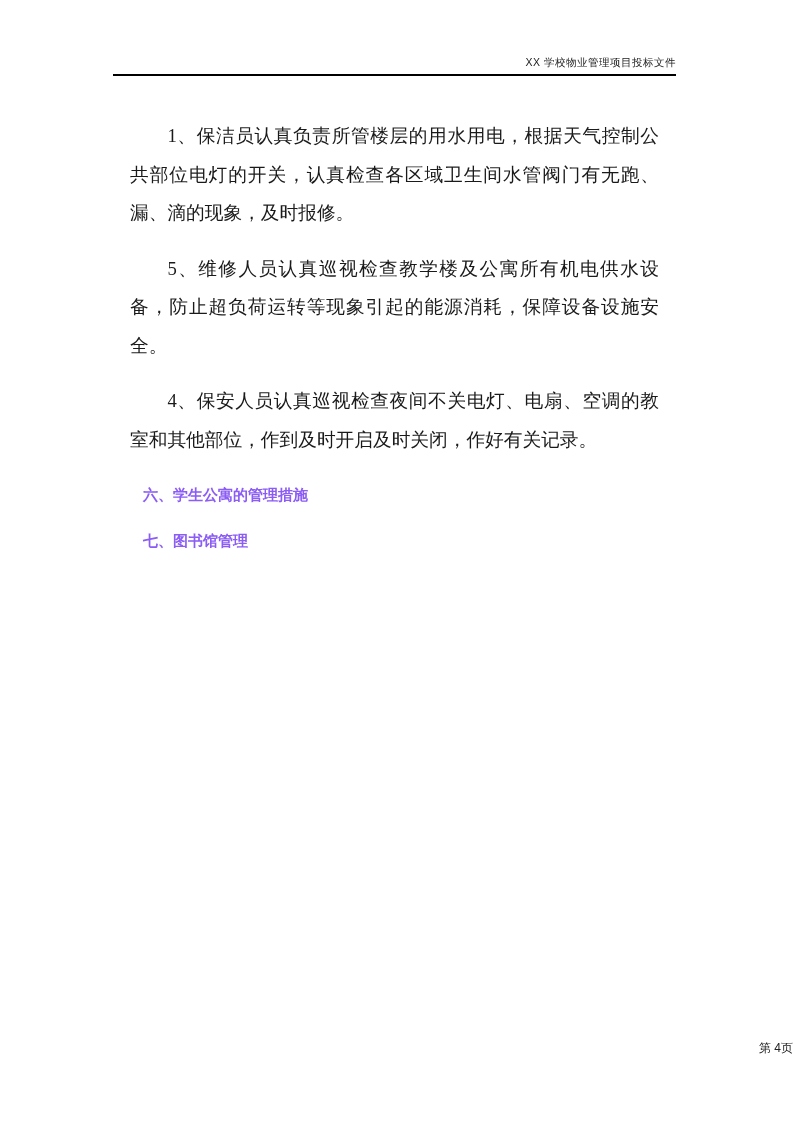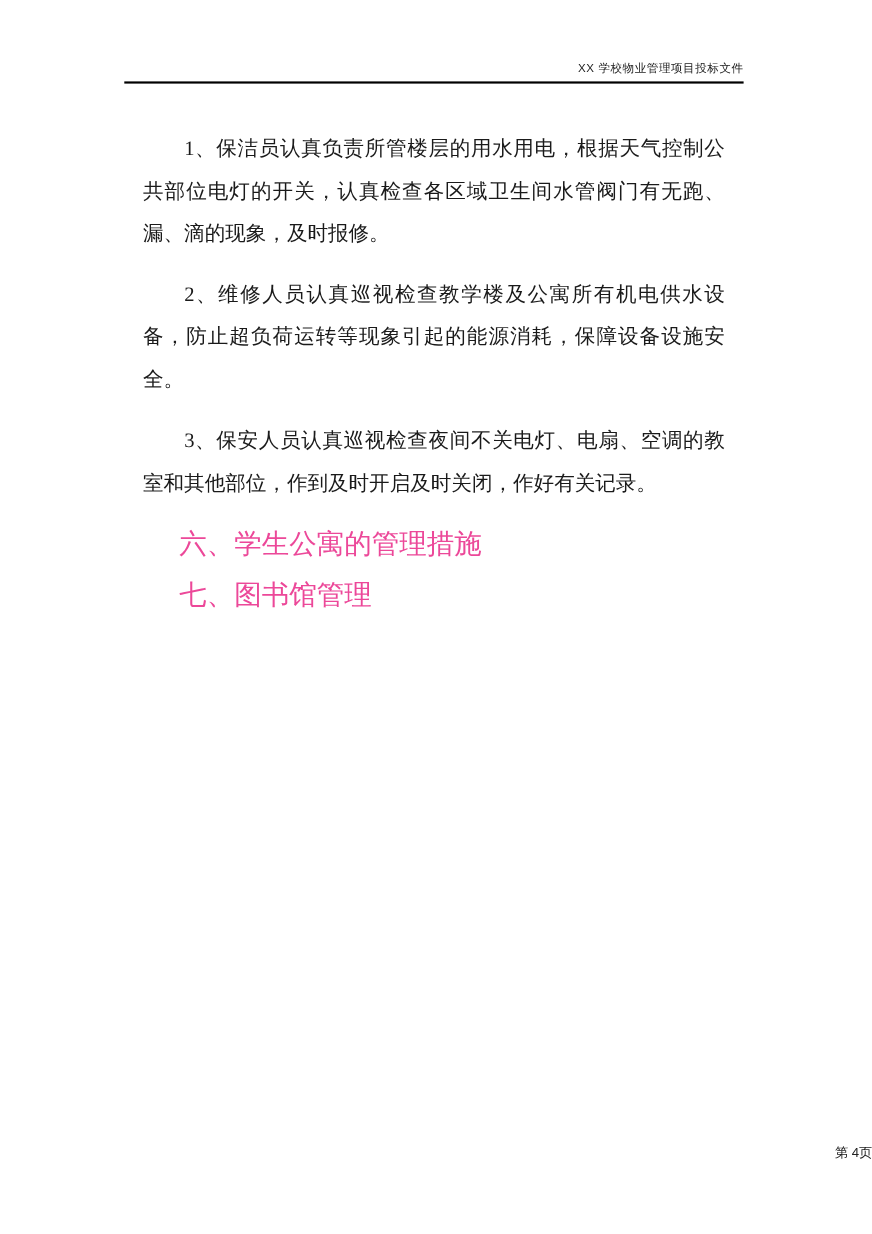--- a/index.html
+++ b/index.html
@@ -48,25 +48,25 @@
     font-size: 18.7px;
     line-height: 38.5px;
     text-indent: 2em;
     text-align: justify;
     text-justify: inter-ideograph;
     color: #1a1a1a;
   }
   .section-heading {
     margin: 6px 0 7px 0;
     font-family: "Liberation Sans", "DejaVu Sans", sans-serif;
-    font-weight: normal;
-    font-size: 25px;
+    font-weight: bold;
+    font-size: 15px;
     line-height: 38.5px;
     text-indent: 2em;
-    color: #ec4899;
+    color: #8b5cf6;
   }
   .page-footer {
     position: absolute;
     top: 1040px;
     left: 0;
     width: 793px;
     text-align: right;
     font-family: "Liberation Sans", "DejaVu Sans", sans-serif;
     font-size: 12px;
     line-height: 16px;
@@ -79,22 +79,22 @@
 <div class="page">
 
   <div class="page-header">
     <span>XX 学校物业管理项目投标文件</span>
   </div>
 
   <div class="header-rule"></div>
 
   <main class="doc-content">
       <p class="body-paragraph">1、保洁员认真负责所管楼层的用水用电，根据天气控制公共部位电灯的开关，认真检查各区域卫生间水管阀门有无跑、漏、滴的现象，及时报修。</p>
-      <p class="body-paragraph">2、维修人员认真巡视检查教学楼及公寓所有机电供水设备，防止超负荷运转等现象引起的能源消耗，保障设备设施安全。</p>
-      <p class="body-paragraph">3、保安人员认真巡视检查夜间不关电灯、电扇、空调的教室和其他部位，作到及时开启及时关闭，作好有关记录。</p>
+      <p class="body-paragraph">5、维修人员认真巡视检查教学楼及公寓所有机电供水设备，防止超负荷运转等现象引起的能源消耗，保障设备设施安全。</p>
+      <p class="body-paragraph">4、保安人员认真巡视检查夜间不关电灯、电扇、空调的教室和其他部位，作到及时开启及时关闭，作好有关记录。</p>
       <h2 class="section-heading">六、学生公寓的管理措施</h2>
       <h2 class="section-heading">七、图书馆管理</h2>
     </main>
 
   <div class="page-footer">
     <span>第 4页</span>
   </div>
 
 </div>
 

